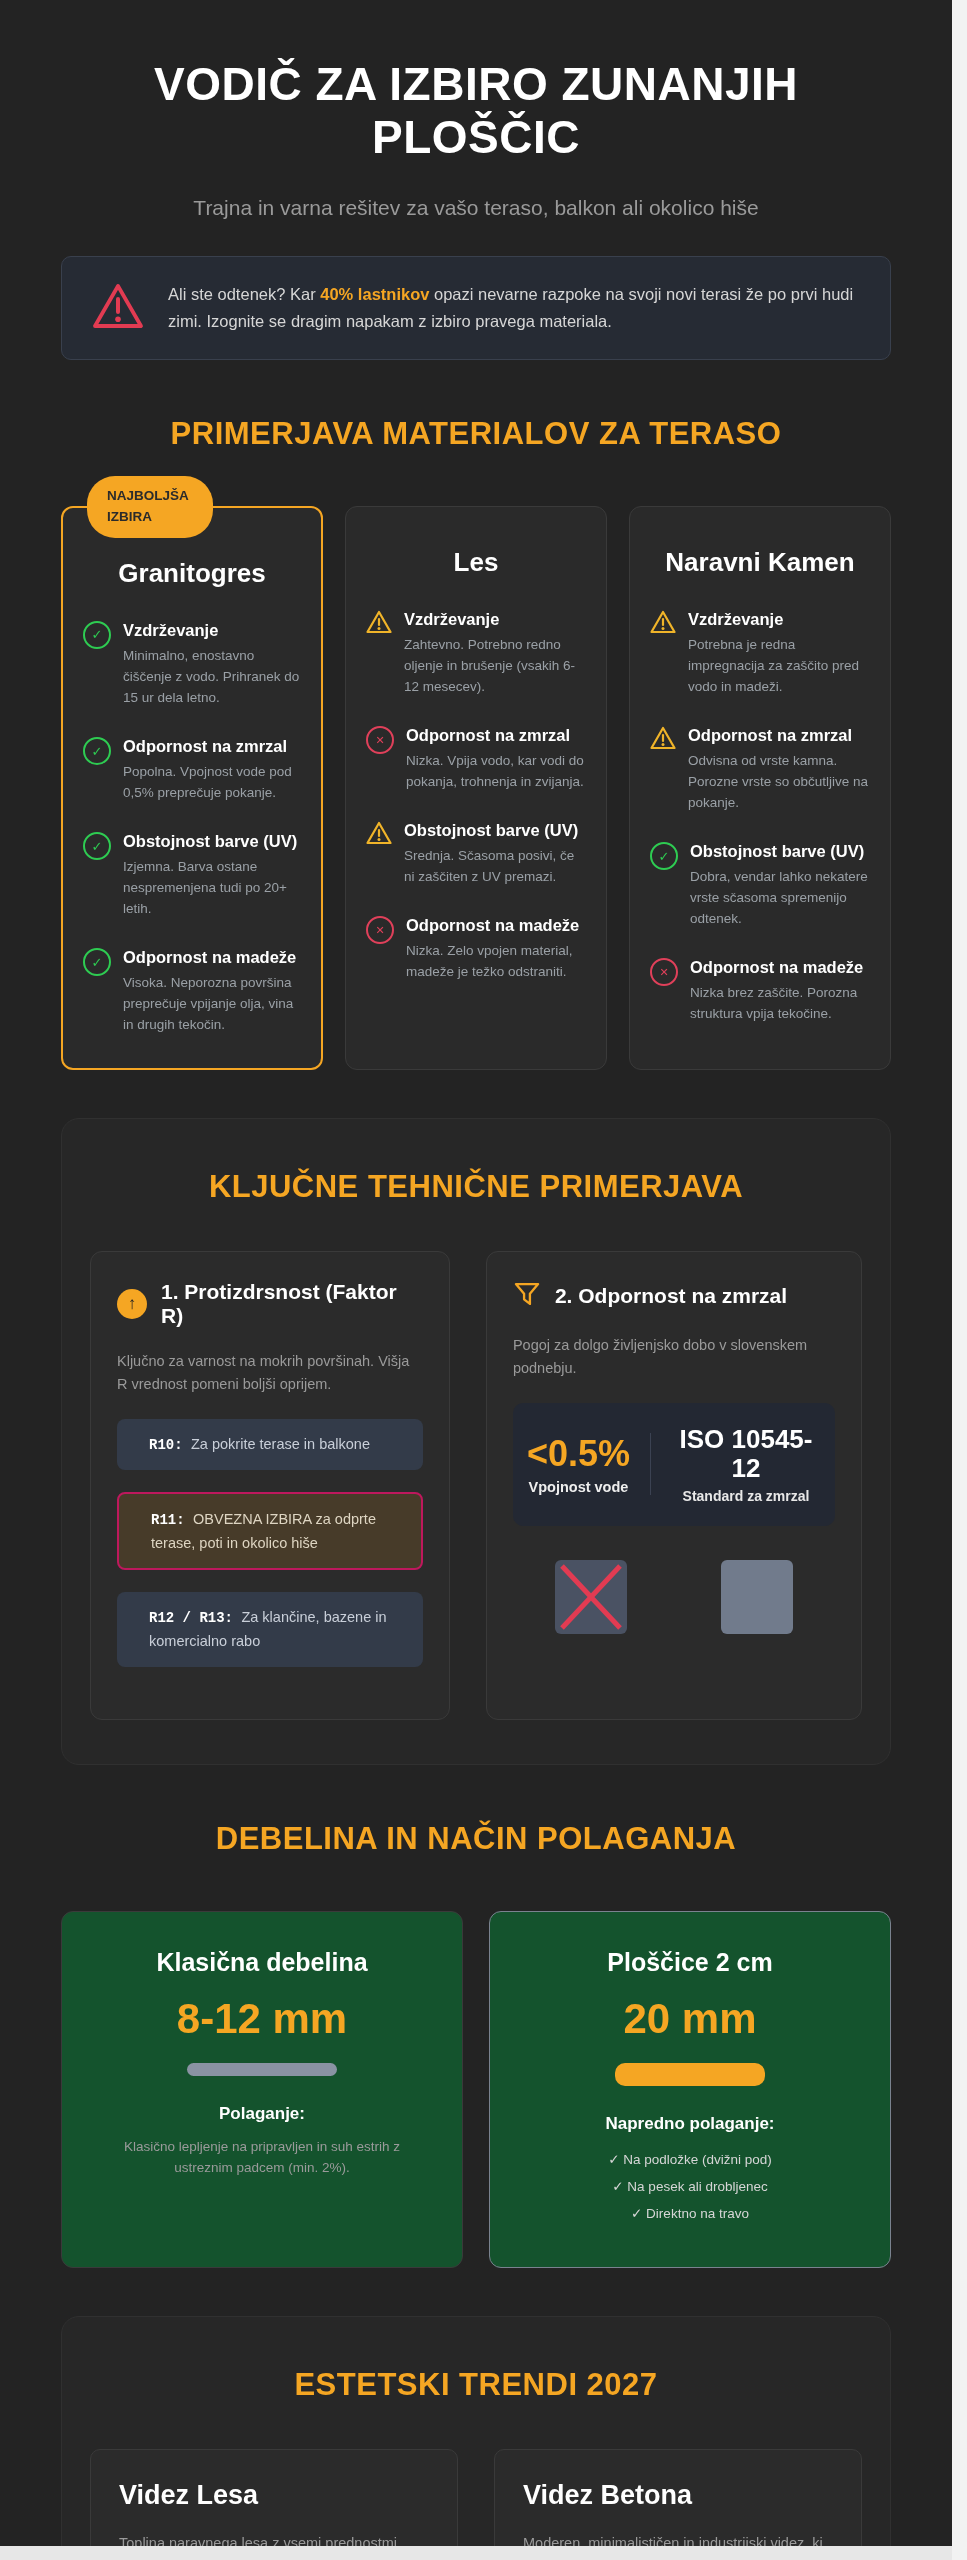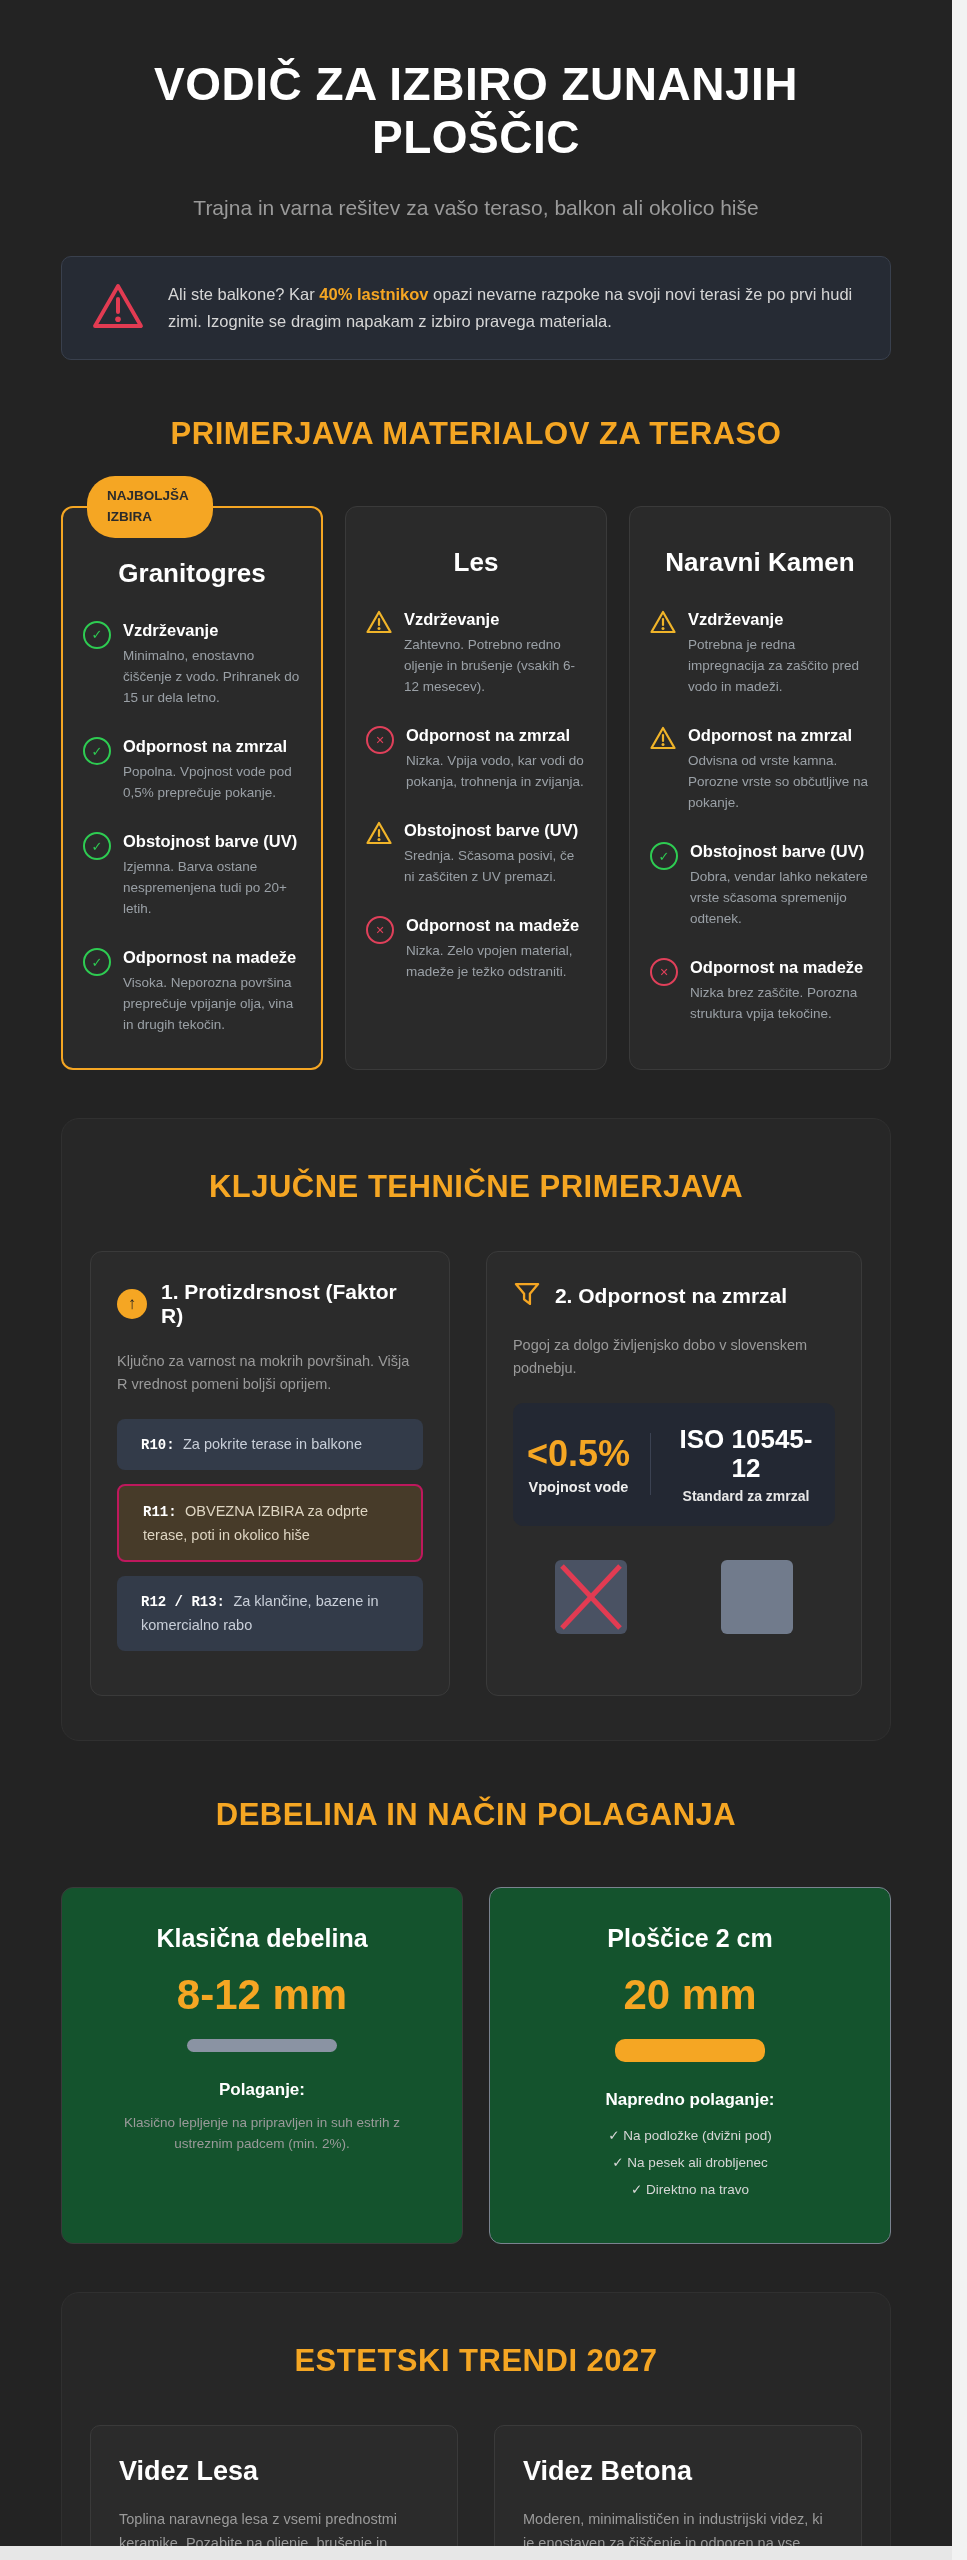--- a/index.html
+++ b/index.html
@@ -48,21 +48,21 @@
 
   
   .panel{background:#272727;border:1px solid #303030;border-radius:18px;
     margin-top:48px;padding:6px 28px 44px;}
   .panel .section-heading{margin:44px 0 46px;}
   .duo-grid{display:grid;grid-template-columns:1fr 1fr;gap:36px;}
   .tech-card{background:#2b2b2b;border:1px solid #3a3a3a;border-radius:12px;padding:28px 26px 30px;}
   .tech-head{display:flex;align-items:center;gap:14px;margin-bottom:22px;}
   .tech-title{color:#fff;font-size:21px;font-weight:800;}
   .tech-desc{color:#9a9a9a;font-size:14.5px;line-height:1.6;margin-bottom:22px;}
-  .r-row{background:#333b49;border-radius:8px;padding:14px 24px;margin-bottom:14px;
+  .r-row{background:#333b49;border-radius:8px;padding:14px 32px;margin-bottom:22px;
     color:#c9cfd9;font-size:14.5px;line-height:1.55;}
   .r-row b{color:#fff;font-family:"Liberation Mono","DejaVu Sans Mono",monospace;font-size:14px;}
   .r-row.highlight{background:rgba(245,166,35,.14);border:2px solid #be185d;color:#ded5c2;}
 
   .stat-box{background:#232833;border-radius:10px;padding:22px 14px;display:flex;
     align-items:center;justify-content:center;margin-bottom:34px;}
   .stat-left{text-align:center;padding-right:20px;border-right:1px solid #3b4252;}
   .stat-value{color:#f5a623;font-size:36px;font-weight:800;}
   .stat-label{color:#eee;font-size:14.5px;font-weight:bold;margin-top:4px;}
   .stat-right{text-align:center;padding-left:20px;}
@@ -105,21 +105,21 @@
     <div class="subtitle">Trajna in varna rešitev za vašo teraso, balkon ali okolico hiše</div>
 
     <div class="warning-box">
       <span>
         <svg width="52" height="48" viewBox="0 0 26 24">
           <path d="M13 2 L24.5 22 H1.5 Z" fill="none" stroke="#e23b52" stroke-width="1.9" stroke-linejoin="round"></path>
           <line x1="13" y1="8.5" x2="13" y2="15" stroke="#e23b52" stroke-width="2" stroke-linecap="round"></line>
           <circle cx="13" cy="18.6" r="1.4" fill="#e23b52"></circle>
         </svg>
       </span>
-      <div class="warning-text"><span>Ali ste balkone? Kar </span><span class="hl">40% lastnikov</span><span> opazi nevarne razpoke na svoji novi terasi že po prvi hudi zimi. Izognite se dragim napakam z izbiro pravega materiala.</span></div>
+      <div class="warning-text"><span>Ali ste odtenek? Kar </span><span class="hl">40% lastnikov</span><span> opazi nevarne razpoke na svoji novi terasi že po prvi hudi zimi. Izognite se dragim napakam z izbiro pravega materiala.</span></div>
     </div>
 
     <h2 class="section-heading">PRIMERJAVA MATERIALOV ZA TERASO</h2>
     <div class="comp-grid">
         <div class="comp-card best">
           <div class="badge">NAJBOLJŠA IZBIRA</div>
           <div class="comp-title">Granitogres</div>
           <div class="comp-item">
             <span class="ic ic-check">✓</span>
             <div class="txts">

